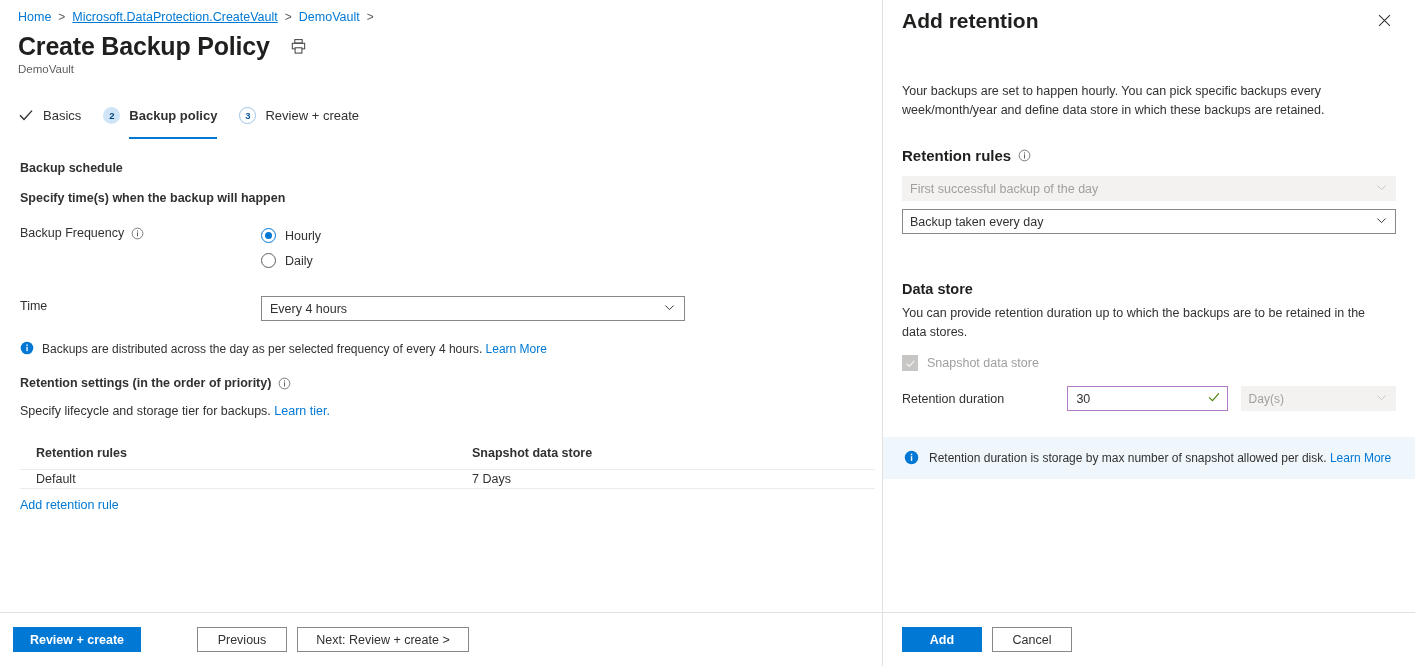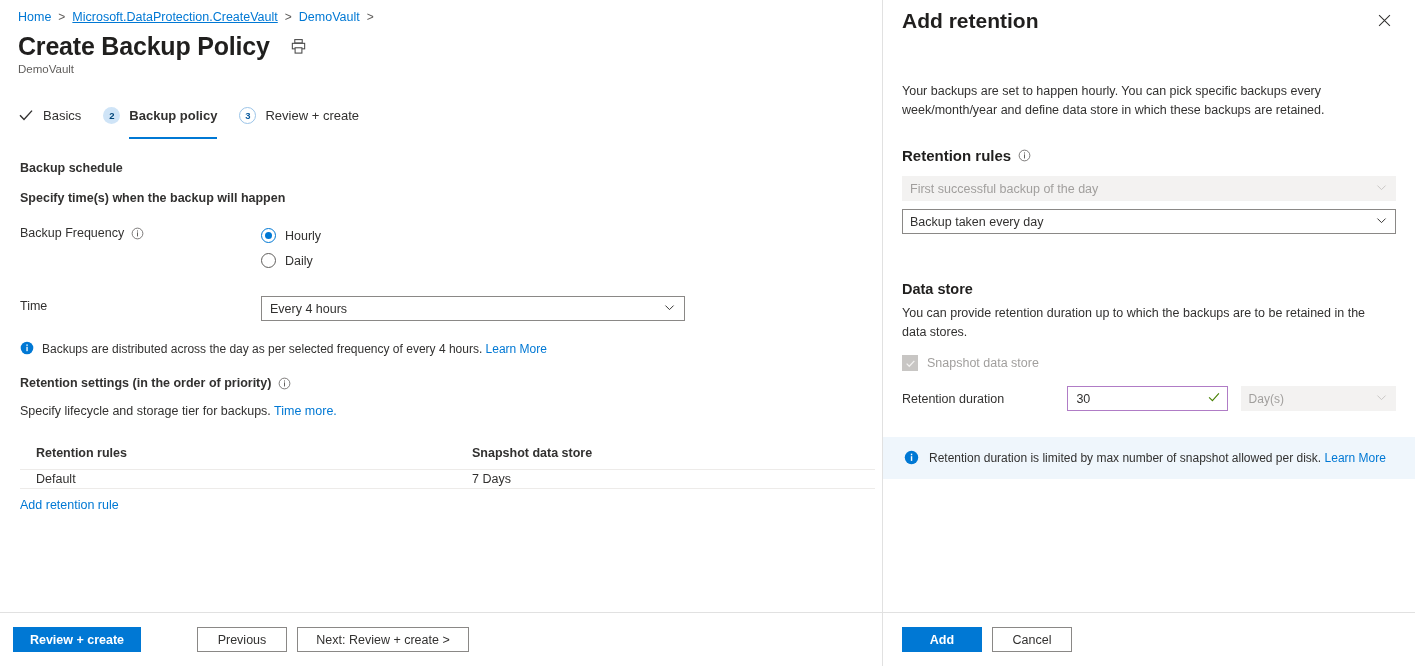--- a/index.html
+++ b/index.html
@@ -350,21 +350,21 @@
               <circle cx="8" cy="8" r="6.6" fill="none" stroke="#605e5c" stroke-width="1"></circle>
               <rect x="7.4" y="6.6" width="1.2" height="5" fill="#605e5c"></rect>
               <rect x="7.4" y="4.2" width="1.2" height="1.4" fill="#605e5c"></rect>
             </svg>
           </span>
         </div>
 
         <div style="height:14px;"></div>
         <div style="font-size:12.5px;">
           <span>Specify lifecycle and storage tier for backups.</span>
-          <span class="lnk">Time more.</span>
+          <span class="lnk">Learn tier.</span>
         </div>
       </div>
 
       <div class="table" style="margin-left:20px;width:855px;">
         <div class="th-row">
           <div class="col1">Retention rules</div>
           <div class="col2">Snapshot data store</div>
         </div>
         <div class="td-row">
           <div class="col1">Default</div>
@@ -461,21 +461,21 @@
 
       <div class="pane-banner">
         <span class="info-ico">
           <svg width="15" height="15" viewBox="0 0 16 16">
             <circle cx="8" cy="8" r="7.2" fill="#0078d4"></circle>
             <rect x="7.3" y="6.6" width="1.5" height="5" fill="#fff"></rect>
             <rect x="7.3" y="3.9" width="1.5" height="1.7" fill="#fff"></rect>
           </svg>
         </span>
         <span>
-          <span>Retention duration is limited by max number of snapshot allowed per disk.</span>
+          <span>Retention duration is storage by max number of snapshot allowed per disk.</span>
           <span class="lnk">Learn More</span>
         </span>
       </div>
 
     </div>
 
     <div class="pane-footer">
       <div class="btn btn-primary" style="min-width:80px;">Add</div>
       <div class="btn-gap-sm"></div>
       <div class="btn btn-default" style="min-width:80px;">Cancel</div>

